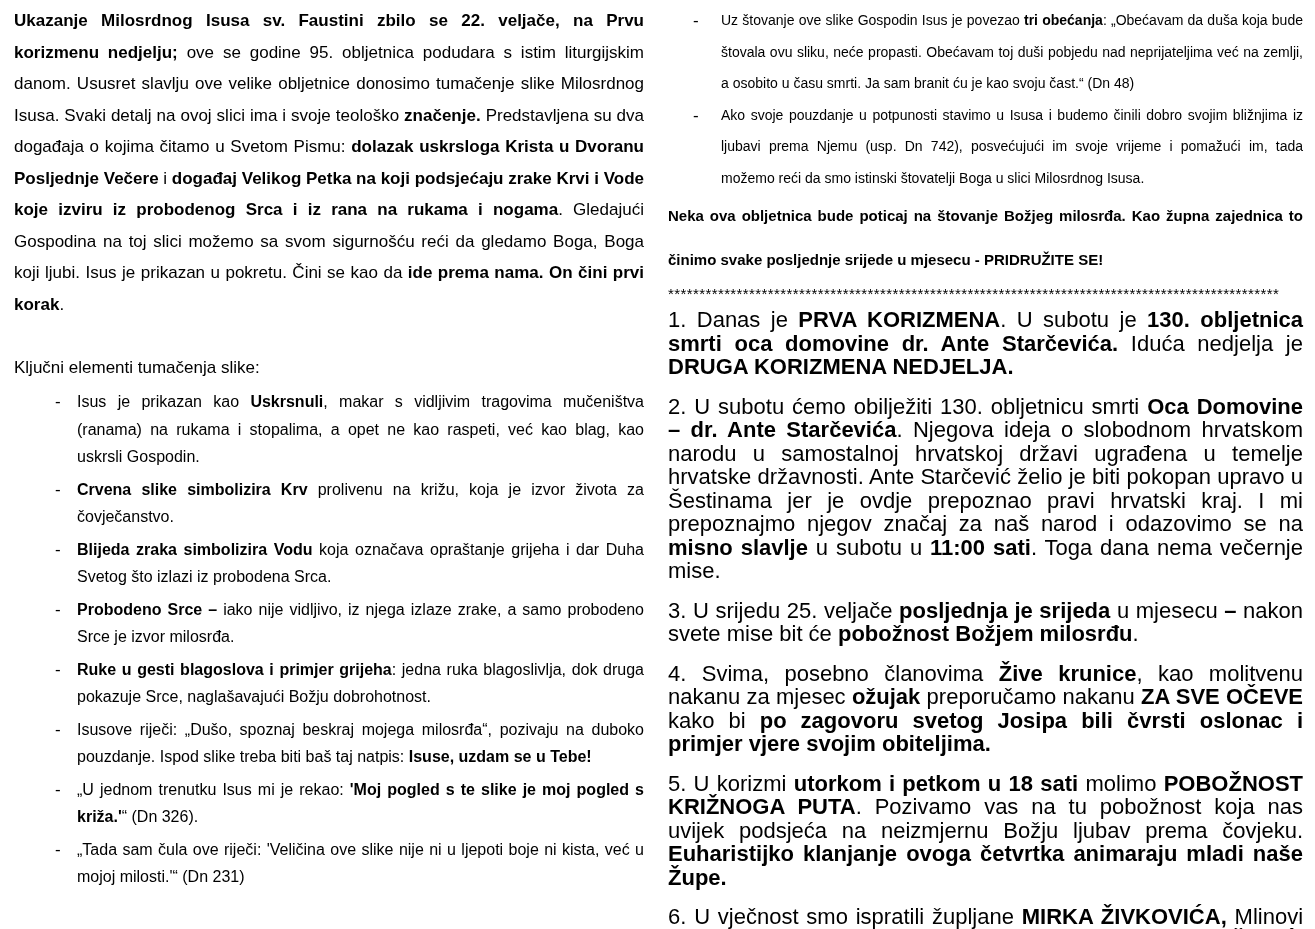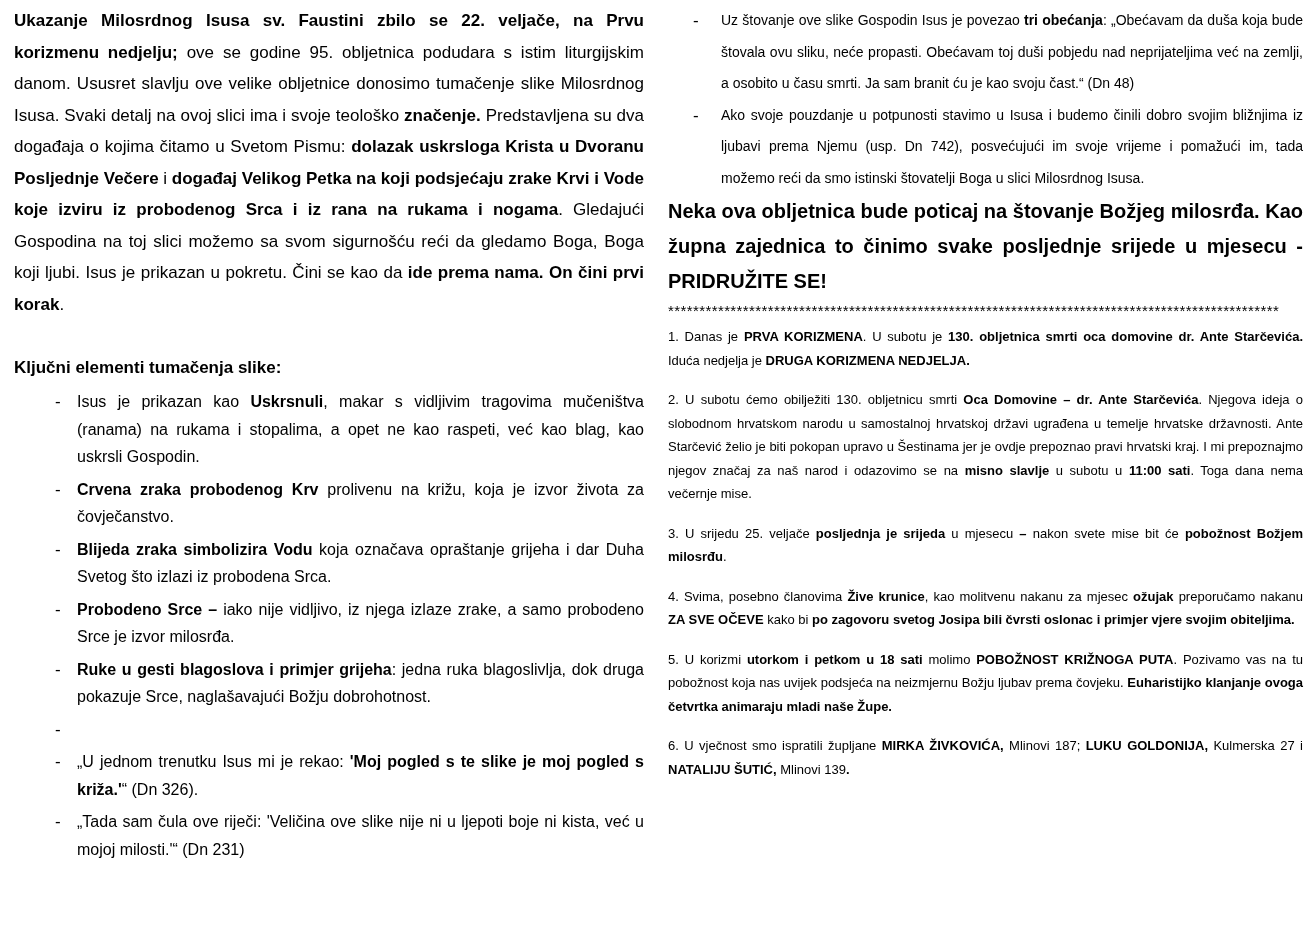--- a/index.html
+++ b/index.html
@@ -23,21 +23,21 @@
   p { margin: 0; }
   b { font-weight: bold; }
 
   
   .intro {
     font-size: 17px;
     line-height: 31.5px;
     text-align: justify;
   }
   .list-heading {
-    font-weight: bold;
+    font-weight: normal;
     font-size: 17px;
     line-height: 24px;
     margin: 36px 0 8px 0;
   }
   .bullet-item { display: flex; }
   .l-list .bullet-item { margin-bottom: 5px; }
   .l-list .dash {
     flex: 0 0 22px;
     margin-left: 41px;
     font-size: 17px;
@@ -58,34 +58,34 @@
     line-height: 31.5px;
   }
   .r-list .bullet-text {
     flex: 1;
     font-size: 14px;
     line-height: 31.5px;
     text-align: justify;
   }
   .callout {
     font-weight: bold;
-    font-size: 20px;
-    line-height: 35px;
+    font-size: 15px;
+    line-height: 44px;
     text-align: justify;
   }
   .separator {
     font-size: 15px;
     line-height: 20px;
     letter-spacing: 0.4px;
     white-space: nowrap;
     overflow: hidden;
     margin: 2px 0 4px 0;
   }
   .numbered {
-    font-size: 13px;
+    font-size: 22px;
     line-height: 23.5px;
     text-align: justify;
     margin: 0 0 16px 0;
   }
 </style>
 </head>
 <body>
 
 <div class="page">
 
@@ -94,36 +94,37 @@
 
     <p class="list-heading">Ključni elementi tumačenja slike:</p>
 
     <div class="l-list">
       <div class="bullet-item">
         <span class="dash">-</span>
         <div class="bullet-text">Isus je prikazan kao <b>Uskrsnuli</b>, makar s vidljivim tragovima mučeništva (ranama) na rukama i stopalima, a opet ne kao raspeti, već kao blag, kao uskrsli Gospodin.</div>
       </div>
       <div class="bullet-item">
         <span class="dash">-</span>
-        <div class="bullet-text"><b>Crvena zraka probodenog Krv</b> prolivenu na križu, koja je izvor života za čovječanstvo.</div>
+        <div class="bullet-text"><b>Crvena slike simbolizira Krv</b> prolivenu na križu, koja je izvor života za čovječanstvo.</div>
       </div>
       <div class="bullet-item">
         <span class="dash">-</span>
         <div class="bullet-text"><b>Blijeda zraka simbolizira Vodu</b> koja označava opraštanje grijeha i dar Duha Svetog što izlazi iz probodena Srca.</div>
       </div>
       <div class="bullet-item">
         <span class="dash">-</span>
         <div class="bullet-text"><b>Probodeno Srce –</b> iako nije vidljivo, iz njega izlaze zrake, a samo probodeno Srce je izvor milosrđa.</div>
       </div>
       <div class="bullet-item">
         <span class="dash">-</span>
         <div class="bullet-text"><b>Ruke u gesti blagoslova i primjer grijeha</b>: jedna ruka blagoslivlja, dok druga pokazuje Srce, naglašavajući Božju dobrohotnost.</div>
       </div>
       <div class="bullet-item">
         <span class="dash">-</span>
+        <div class="bullet-text">Isusove riječi: „Dušo, spoznaj beskraj mojega milosrđa“, pozivaju na duboko pouzdanje. Ispod slike treba biti baš taj natpis: <b>Isuse, uzdam se u Tebe!</b></div>
       </div>
       <div class="bullet-item">
         <span class="dash">-</span>
         <div class="bullet-text">„U jednom trenutku Isus mi je rekao: <b>'Moj pogled s te slike je moj pogled s križa.'</b>“ (Dn 326).</div>
       </div>
       <div class="bullet-item">
         <span class="dash">-</span>
         <div class="bullet-text">„Tada sam čula ove riječi: 'Veličina ove slike nije ni u ljepoti boje ni kista, već u mojoj milosti.'“ (Dn 231)</div>
       </div>
     </div>

